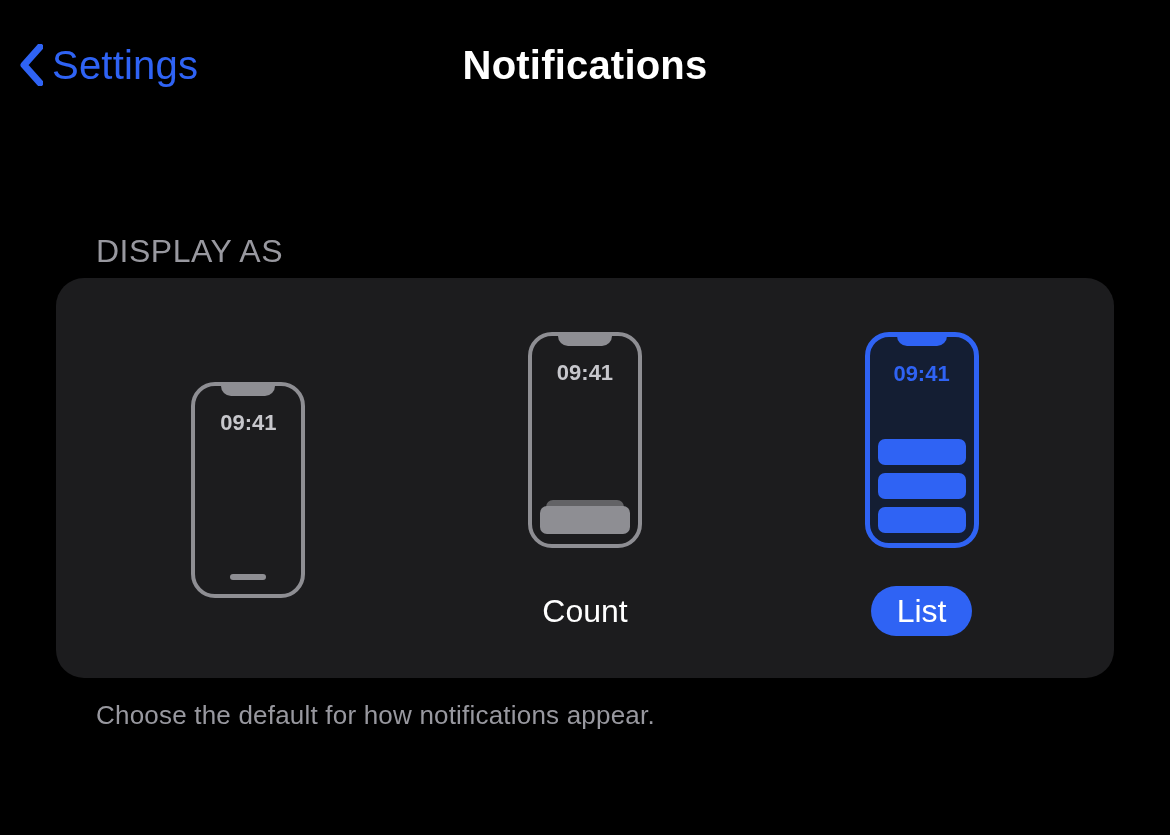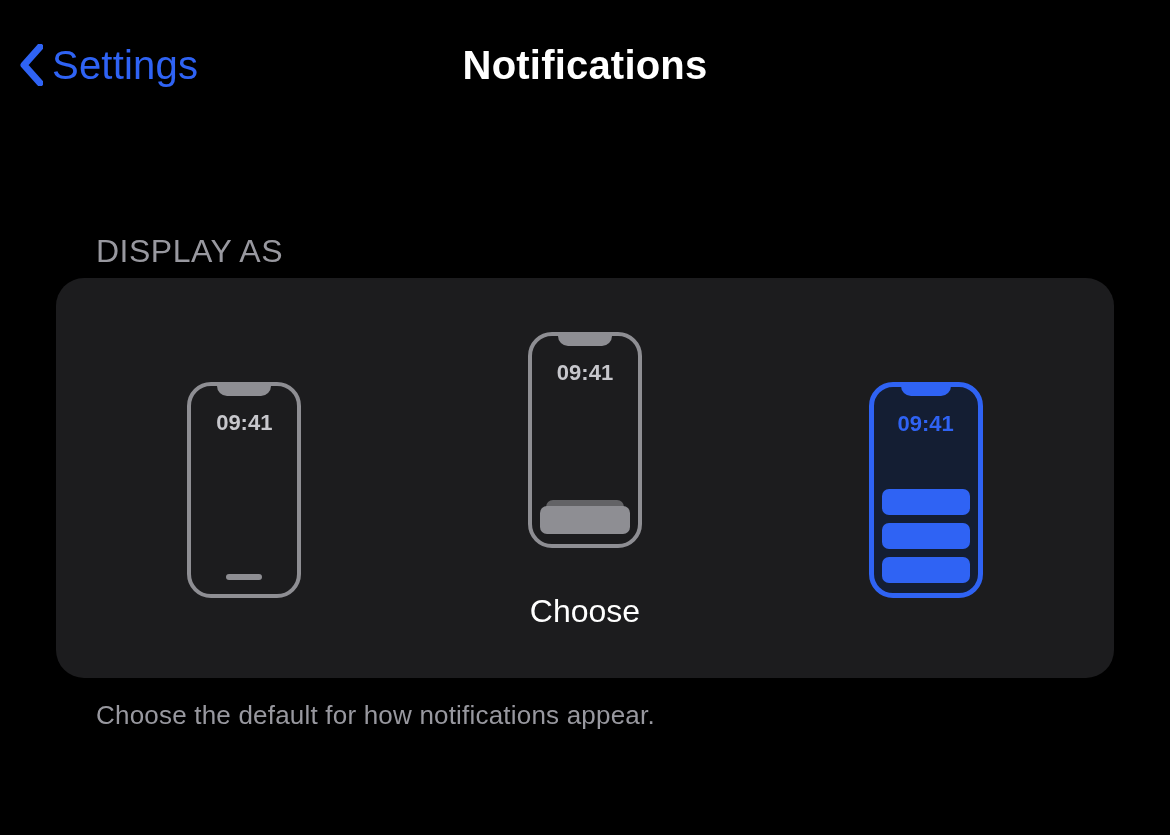--- a/index.html
+++ b/index.html
@@ -81,32 +81,33 @@
     <div class="phone-wrap">
       <div class="phone unsel">
         <div class="notch"></div>
         <div class="clock">09:41</div>
         <div class="stack-box">
           <div class="stack-back"></div>
           <div class="stack-front"></div>
         </div>
       </div>
     </div>
-    <div class="opt-label">Choose</div>
+    <div class="opt-label">Count</div>
   </div>
 
   <div class="option">
     <div class="phone-wrap">
       <div class="phone sel">
         <div class="notch"></div>
         <div class="clock">09:41</div>
         <div class="list-box">
           <div class="list-item"></div>
           <div class="list-item"></div>
           <div class="list-item"></div>
         </div>
       </div>
     </div>
+    <div class="opt-label selected">List</div>
   </div>
 
 </div>
 
 <div class="footer-text">Choose the default for how notifications appear.</div>
 
 </body></html>

